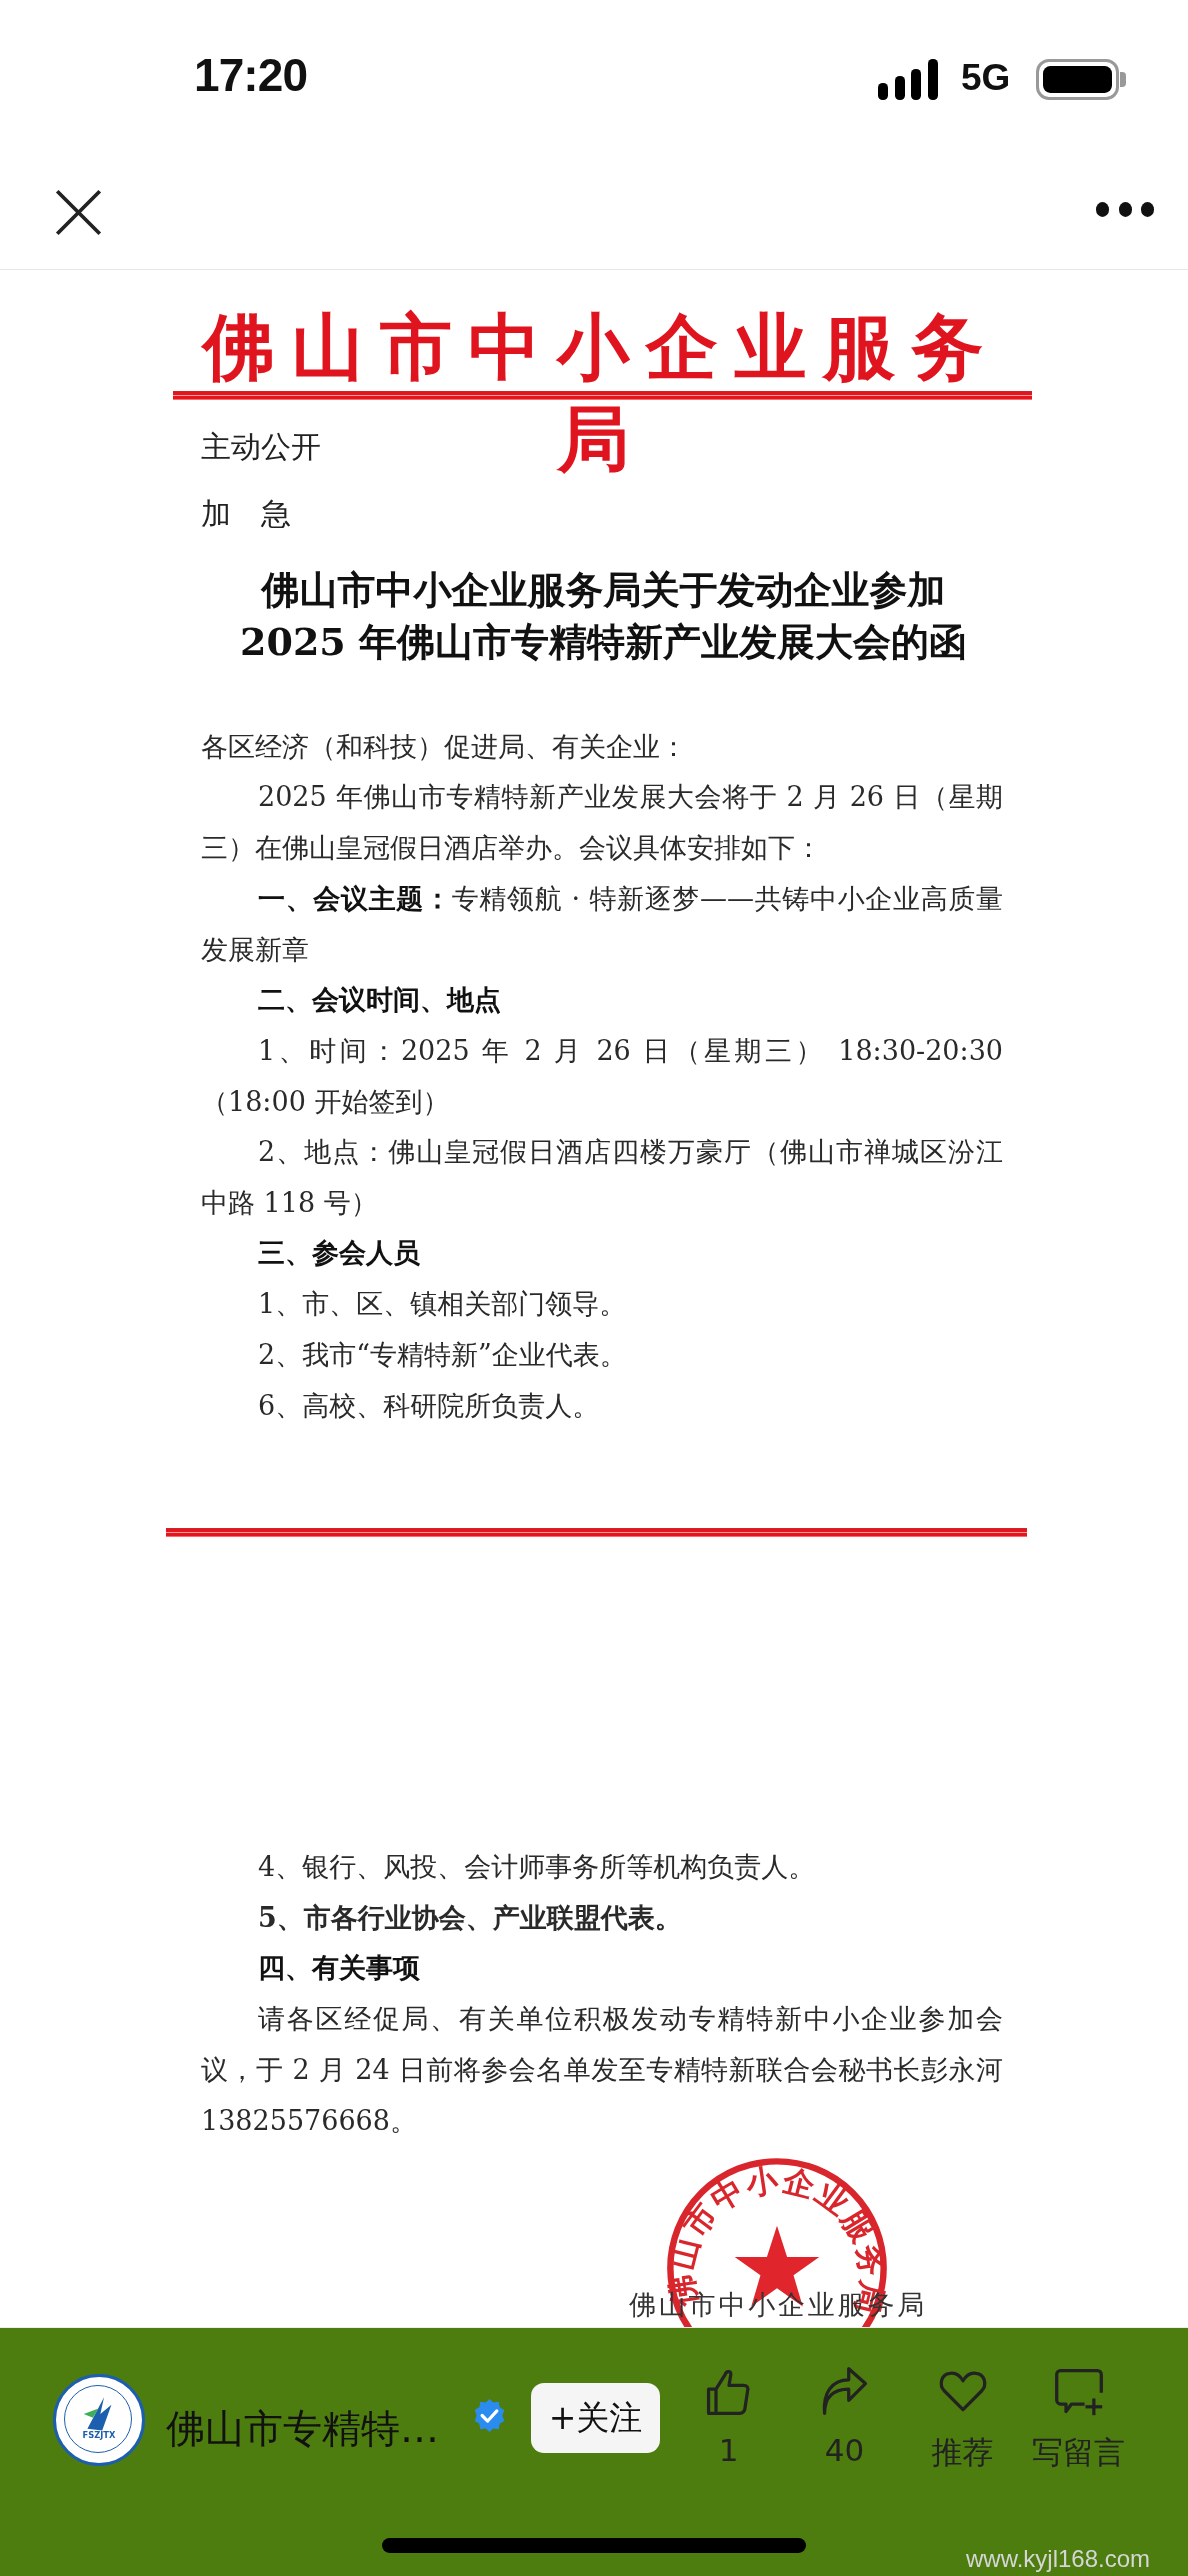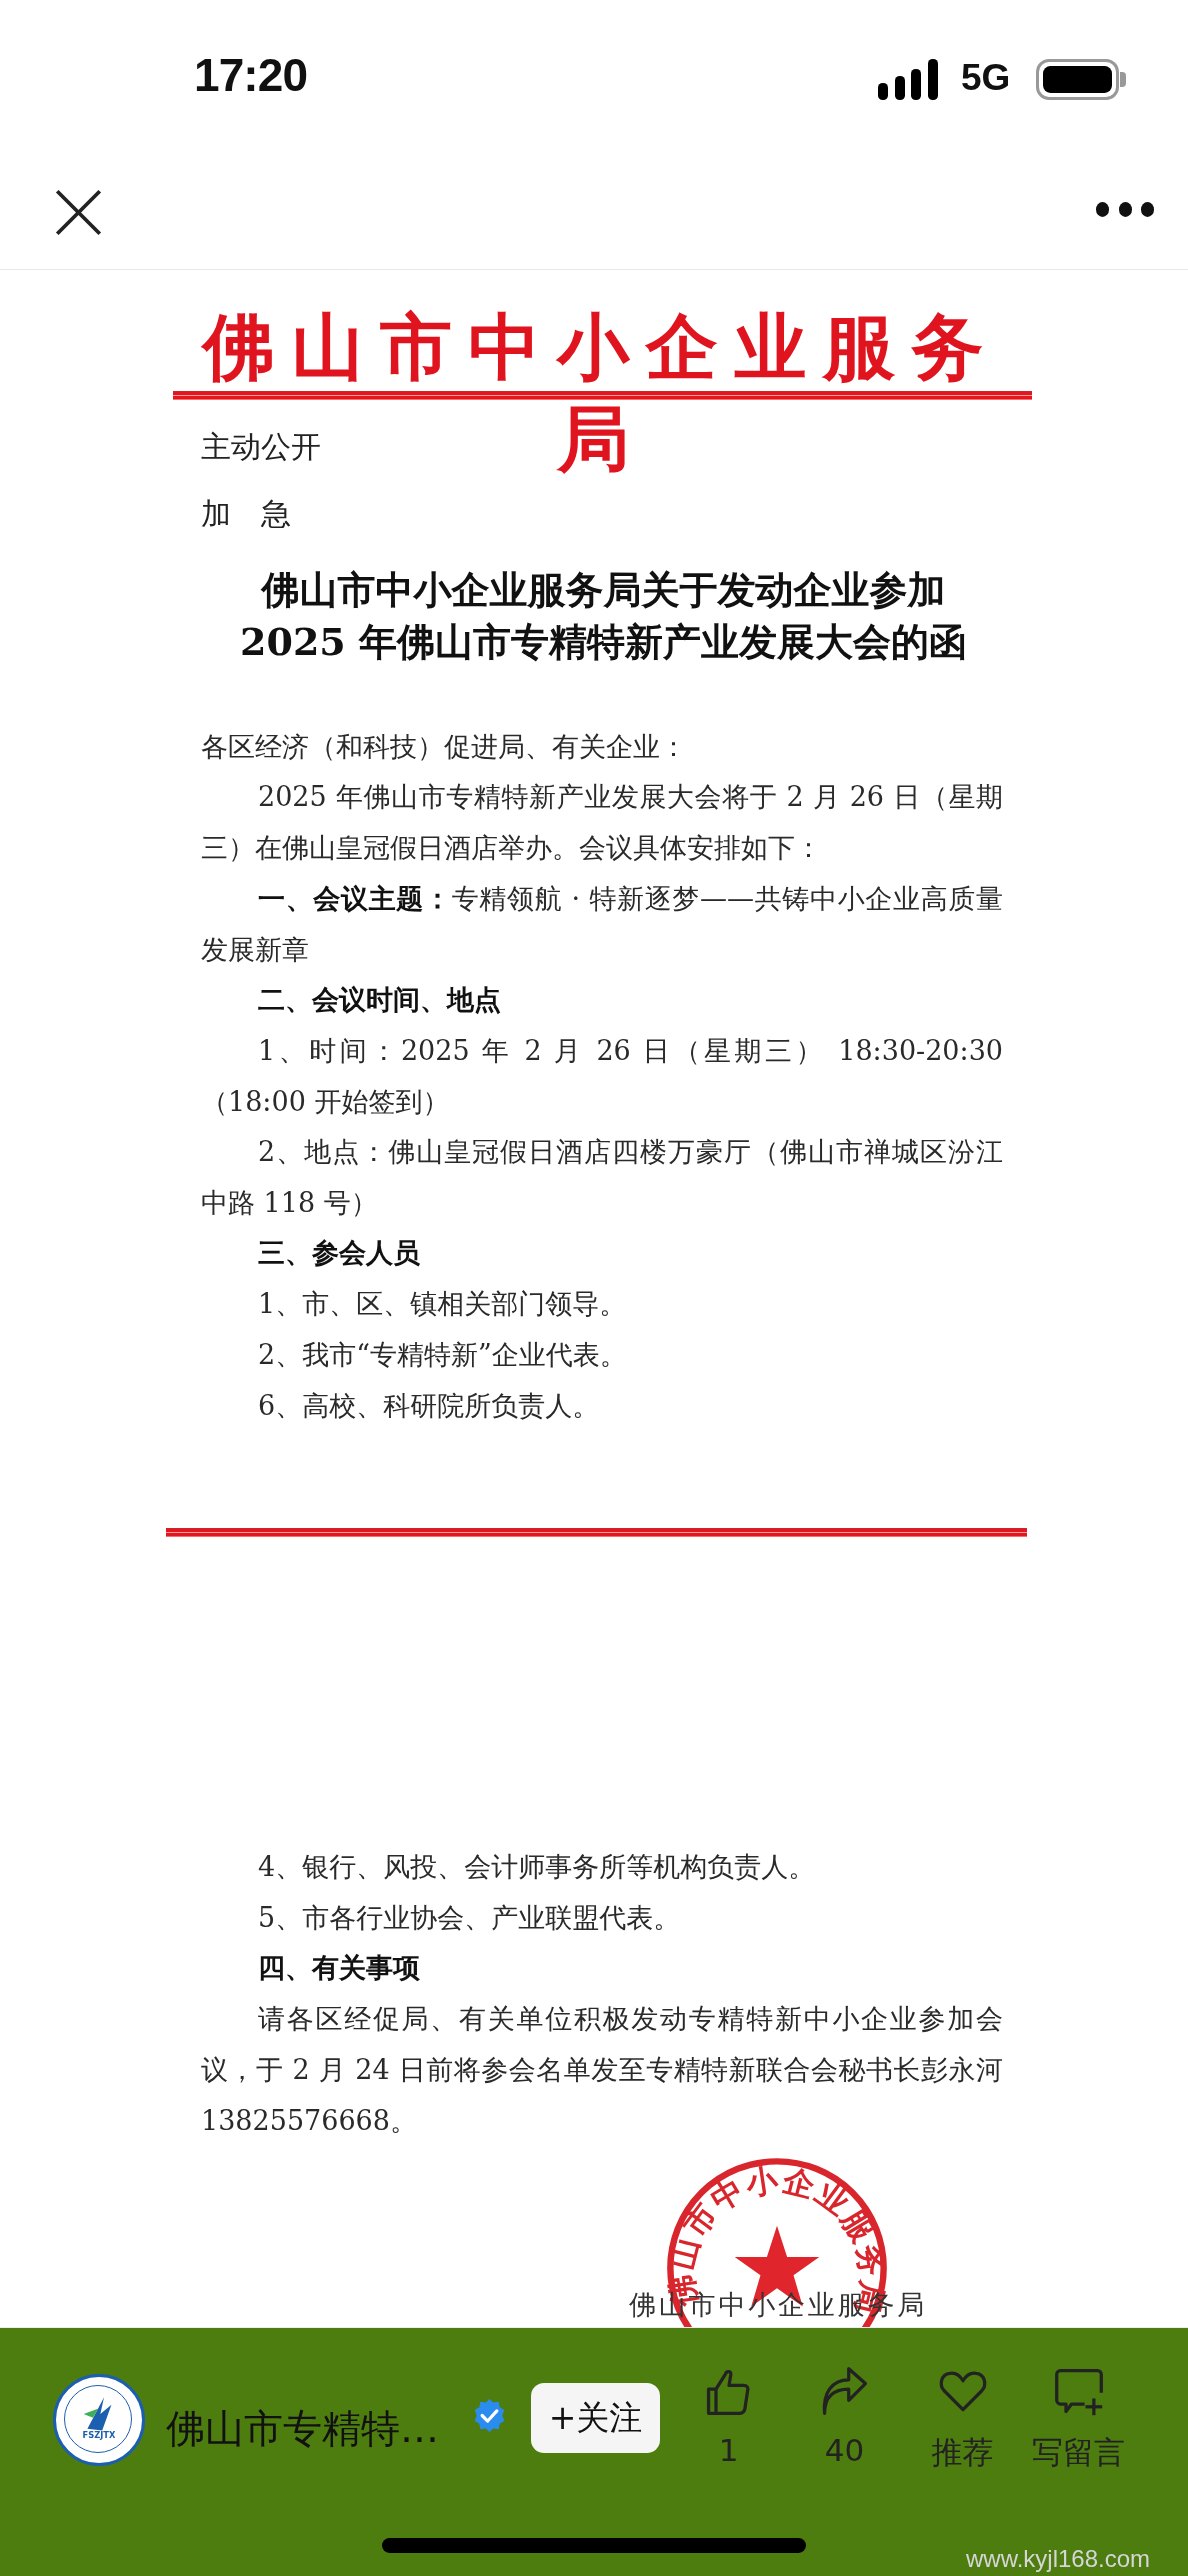--- a/index.html
+++ b/index.html
@@ -106,21 +106,21 @@
   <div class="para indent" style="top:853px;">2、地点：佛山皇冠假日酒店四楼万豪厅（佛山市禅城区汾江中路 118 号）</div>
 
   <div class="heading" style="top:954px;">三、参会人员</div>
   <div class="list-line" style="top:1005px;text-align:right;">1、市、区、镇相关部门领导。</div>
   <div class="list-line" style="top:1056px;">2、我市“专精特新”企业代表。</div>
   <div class="list-line" style="top:1107px;">6、高校、科研院所负责人。</div>
 
   <div class="red-rule" style="left:166px;top:1255px;width:861px;"></div>
 
   <div class="list-line" style="top:1568px;">4、银行、风投、会计师事务所等机构负责人。</div>
-  <div class="list-line" style="top:1619px;">5、市各行业协会、产业联盟代表。</div>
+  <div class="list-line" style="top:1619px;font-weight:bold;">5、市各行业协会、产业联盟代表。</div>
 
   <div class="heading" style="top:1669px;">四、有关事项</div>
   <div class="para indent" style="top:1720px;">请各区经促局、有关单位积极发动专精特新中小企业参加会议，于 2 月 24 日前将参会名单发至专精特新联合会秘书长彭永河 13825576668。</div>
 
   <svg class="seal" viewBox="0 0 248 248">
     <circle cx="124" cy="124" r="116" fill="none" stroke="#d9262c" stroke-width="7"></circle>
     <defs>
       <path id="sealArc" d="M 40 170 A 92 92 0 1 1 208 170"></path>
     </defs>
     <text font-size="34" fill="#d9262c" font-weight="bold" font-family="DejaVu Sans, sans-serif" letter-spacing="2">

